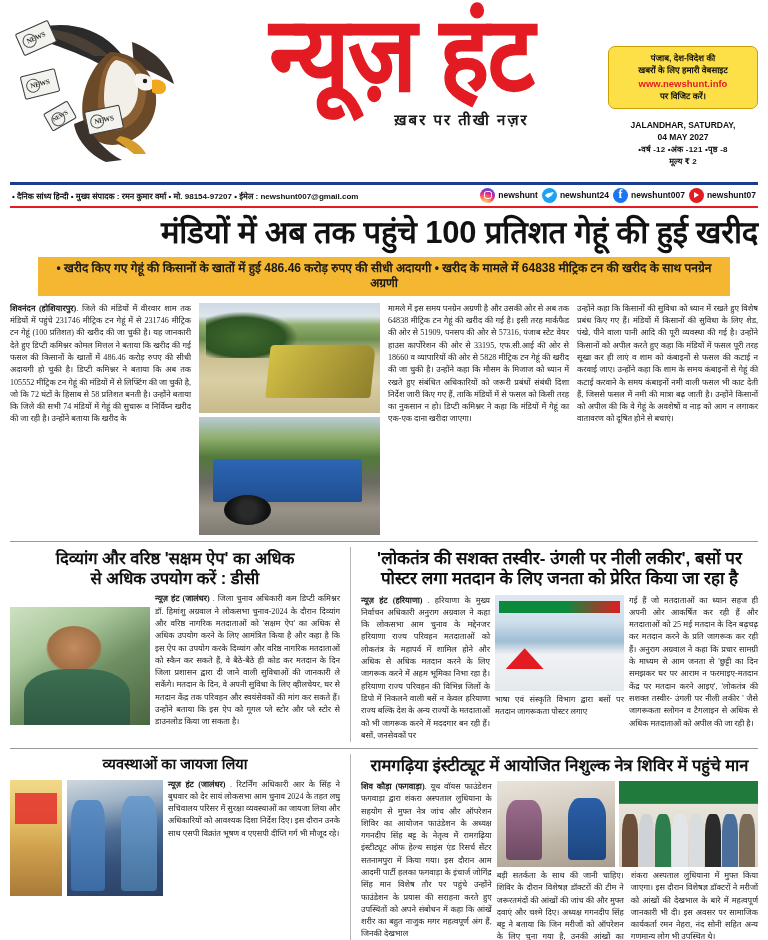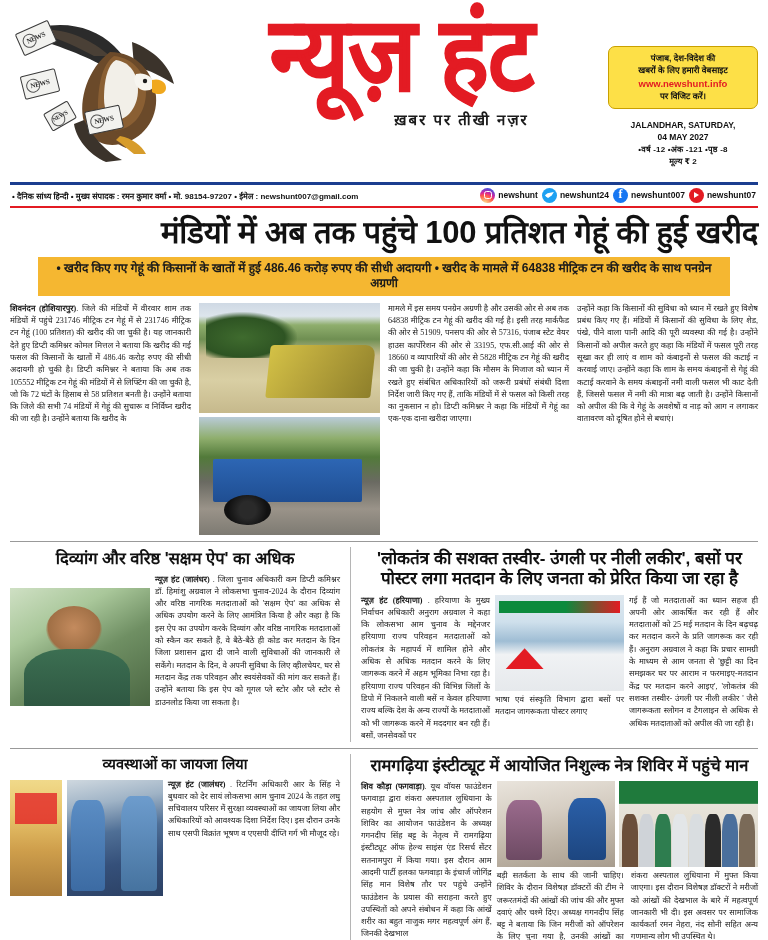--- a/index.html
+++ b/index.html
@@ -465,20 +465,21 @@
     </div>
   </div>
 
   <hr class="hr-thin">
 
   <div class="half">
 
     <div class="half-left">
       <div class="sec-headline h-left1">
         <div>दिव्यांग और वरिष्ठ 'सक्षम ऐप' का अधिक</div>
+        <div>से अधिक उपयोग करें : डीसी</div>
       </div>
       <div class="clearfix">
         <div class="photo ph-portrait fl-img-left" style="width:140px;height:118px;margin-top:14px;"></div>
         <div class="bodytext"><b>न्यूज़ हंट (जालंधर)</b> . जिला चुनाव अधिकारी कम डिप्टी कमिश्नर डॉ. हिमांशु अग्रवाल ने लोकसभा चुनाव-2024 के दौरान दिव्यांग और वरिष्ठ नागरिक मतदाताओं को 'सक्षम ऐप' का अधिक से अधिक उपयोग करने के लिए आमंत्रित किया है और कहा है कि इस ऐप का उपयोग करके दिव्यांग और वरिष्ठ नागरिक मतदाताओं को स्कैन कर सकते हैं, वे बैठे-बैठे ही कोड कर मतदान के दिन जिला प्रशासन द्वारा दी जाने वाली सुविधाओं की जानकारी ले सकेंगे। मतदान के दिन, वे अपनी सुविधा के लिए व्हीलचेयर, घर से मतदान केंद्र तक परिवहन और स्वयंसेवकों की मांग कर सकते हैं। उन्होंने बताया कि इस ऐप को गूगल प्ले स्टोर और प्ले स्टोर से डाउनलोड किया जा सकता है।</div>
       </div>
     </div>
 
     <div class="divider-v"></div>
 
     <div class="half-right">

